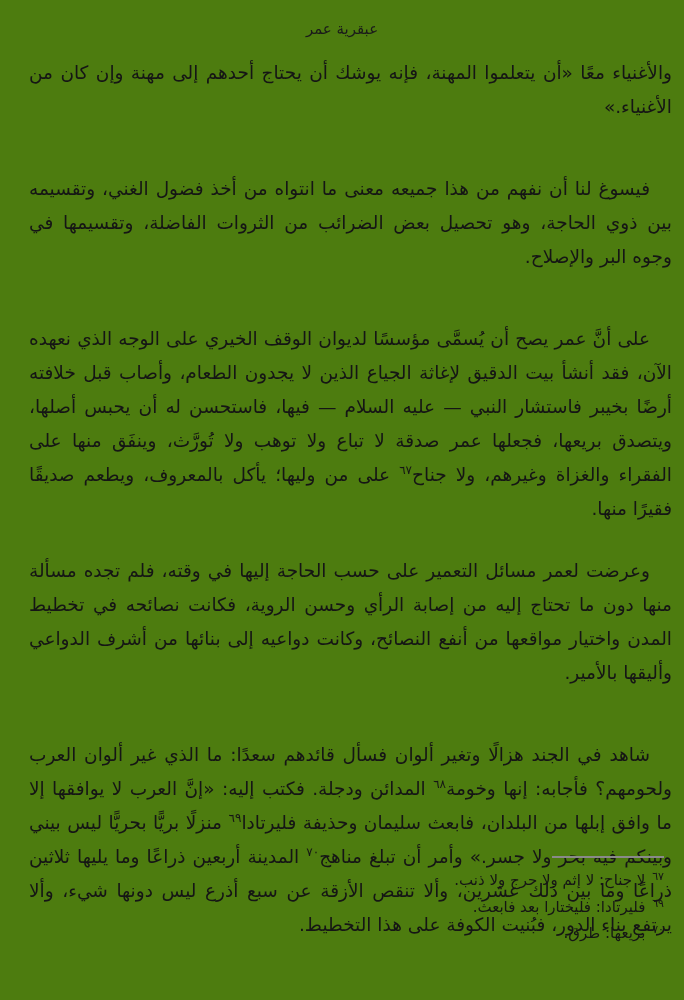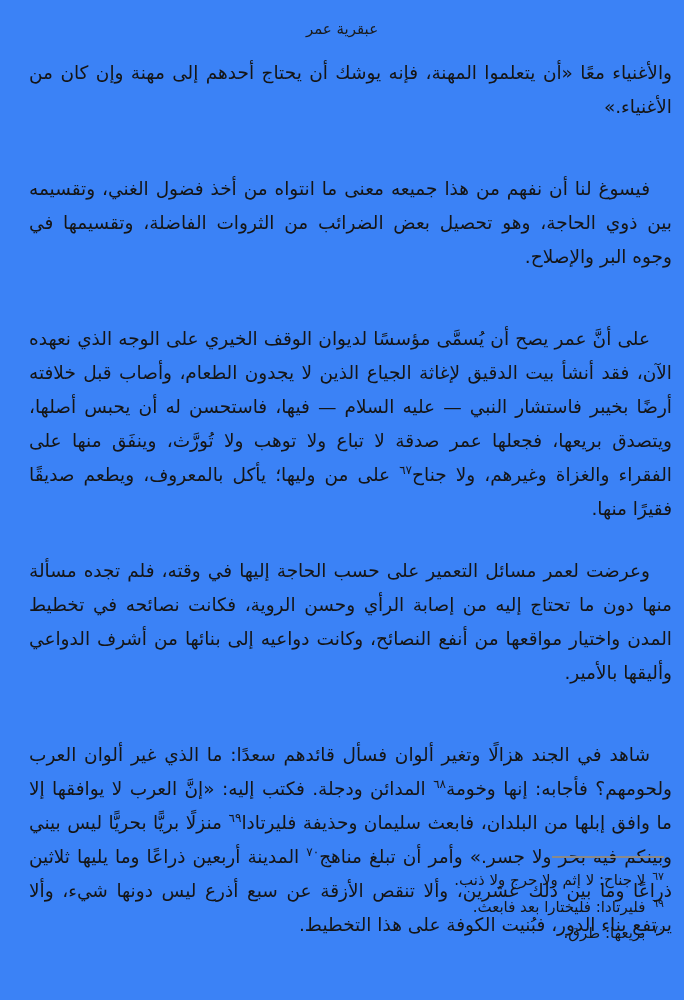--- a/index.html
+++ b/index.html
@@ -5,21 +5,21 @@
   html, body {
     margin: 0;
     padding: 0;
     background: #ffffff;
   }
   .page {
     position: relative;
     width: 684px;
     height: 1000px;
     margin: 0 auto;
-    background: #3b82f6;
+    background: #4d7c0f;
     color: #151515;
     font-family: "DejaVu Sans", sans-serif;
     direction: rtl;
     overflow: hidden;
   }
   .page-title {
     position: absolute;
     top: 20px;
     left: 0;
     right: 0;

